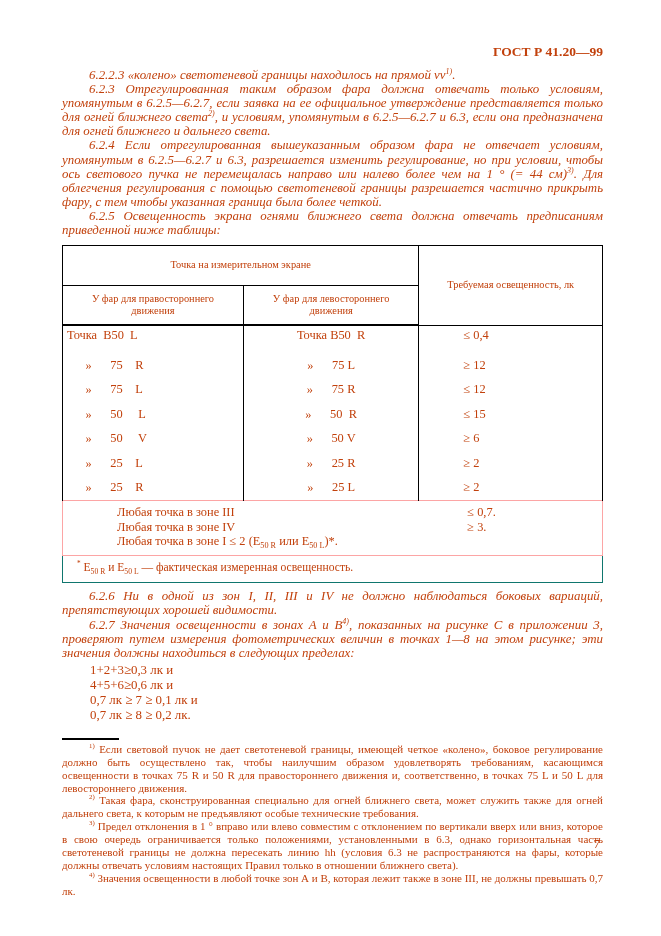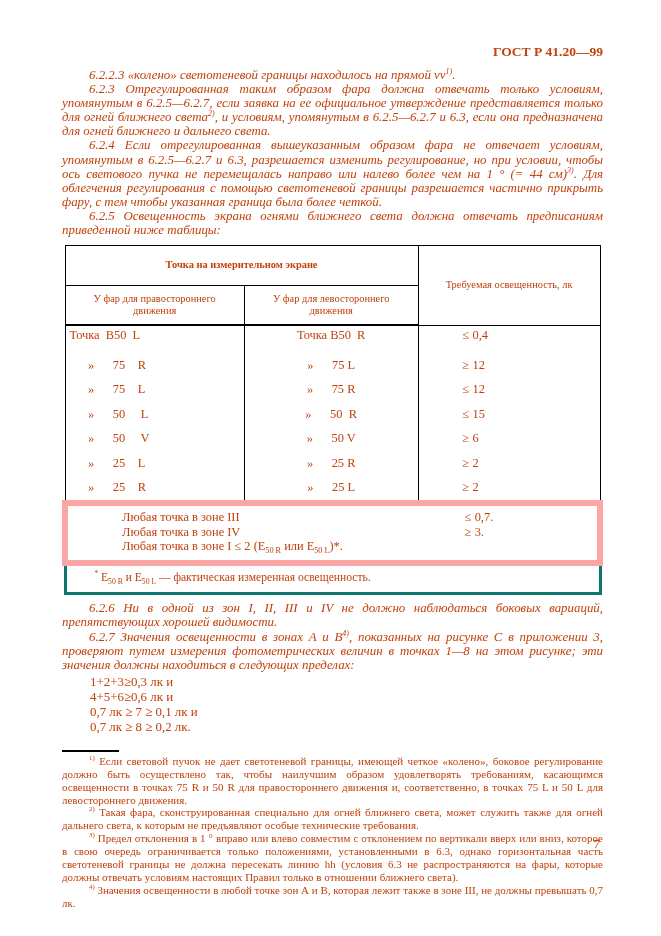--- a/index.html
+++ b/index.html
@@ -42,49 +42,49 @@
   .gost-table th {
     border: 1px solid #000;
     font-weight: normal;
     font-size: 10.4px;
     line-height: 12.5px;
     text-align: center;
     vertical-align: middle;
     padding: 5px 8px;
   }
   .gost-table thead tr.subhead th { border-bottom: 2.4px solid #000; height: 28px; margin-left: 16px; }
-  .gost-table thead tr.tophead th.group { height: 29px; font-weight: bold; }
+  .gost-table thead tr.tophead th.group { height: 29px; }
   .gost-table td {
     font-size: 12.4px;
     vertical-align: middle;
   }
   .gost-table td.c1, .gost-table td.c2, .gost-table td.c3 {
     border-left: 1px solid #000;
     border-right: 1px solid #000;
     border-top: none;
     border-bottom: none;
     height: 22.5px;
     white-space: pre;
   }
   .gost-table td.c1 { padding-left: 4px; text-align: left; }
   .gost-table td.c2 { text-align: center; }
   .gost-table td.c3 { padding-left: 44px; text-align: left; font-family: Liberation Serif, serif; }
   .gost-table tr.first-body td { height: 24px; vertical-align: top; padding-top: 2px; }
   .gost-table td.zone-cell {
-    border: 6px solid #fca5a5;
+    border: 1px solid #fca5a5;
     padding: 4px 0 7px 0;
   }
   .zone-line { display: flex; font-size: 12.4px; line-height: 14.4px; }
   .zone-label { flex: 1; padding-left: 54px; }
   .zone-value { width: 25%; text-align: left; }
   .gost-table td.note-cell {
-    border: 3px solid #0f766e;
+    border: 1px solid #0f766e;
     font-size: 11.6px;
     line-height: 13px;
-    padding: 5px 8px 8px 28px;
+    padding: 5px 8px 8px 14px;
   }
   .after-table { margin-top: 6px; }
   .formulas {
     margin: 3px 0 0 28px;
     font-size: 12.9px;
     line-height: 15px;
   }
   .footnote-rule {
     margin-top: 15px;
     width: 57px;

